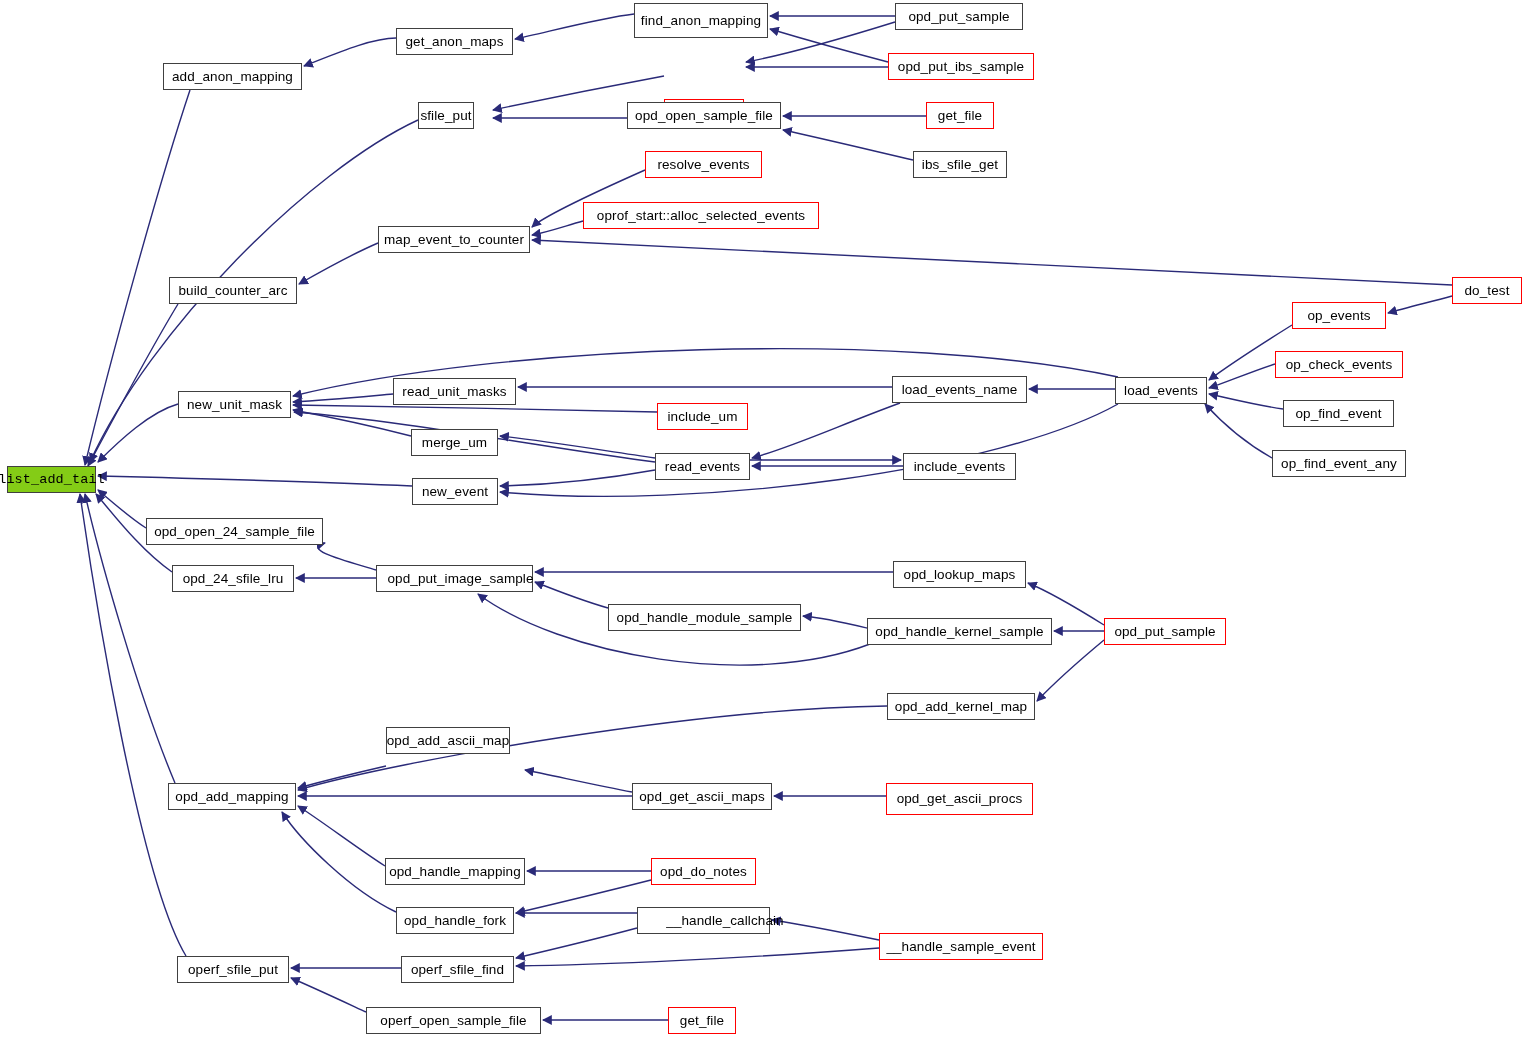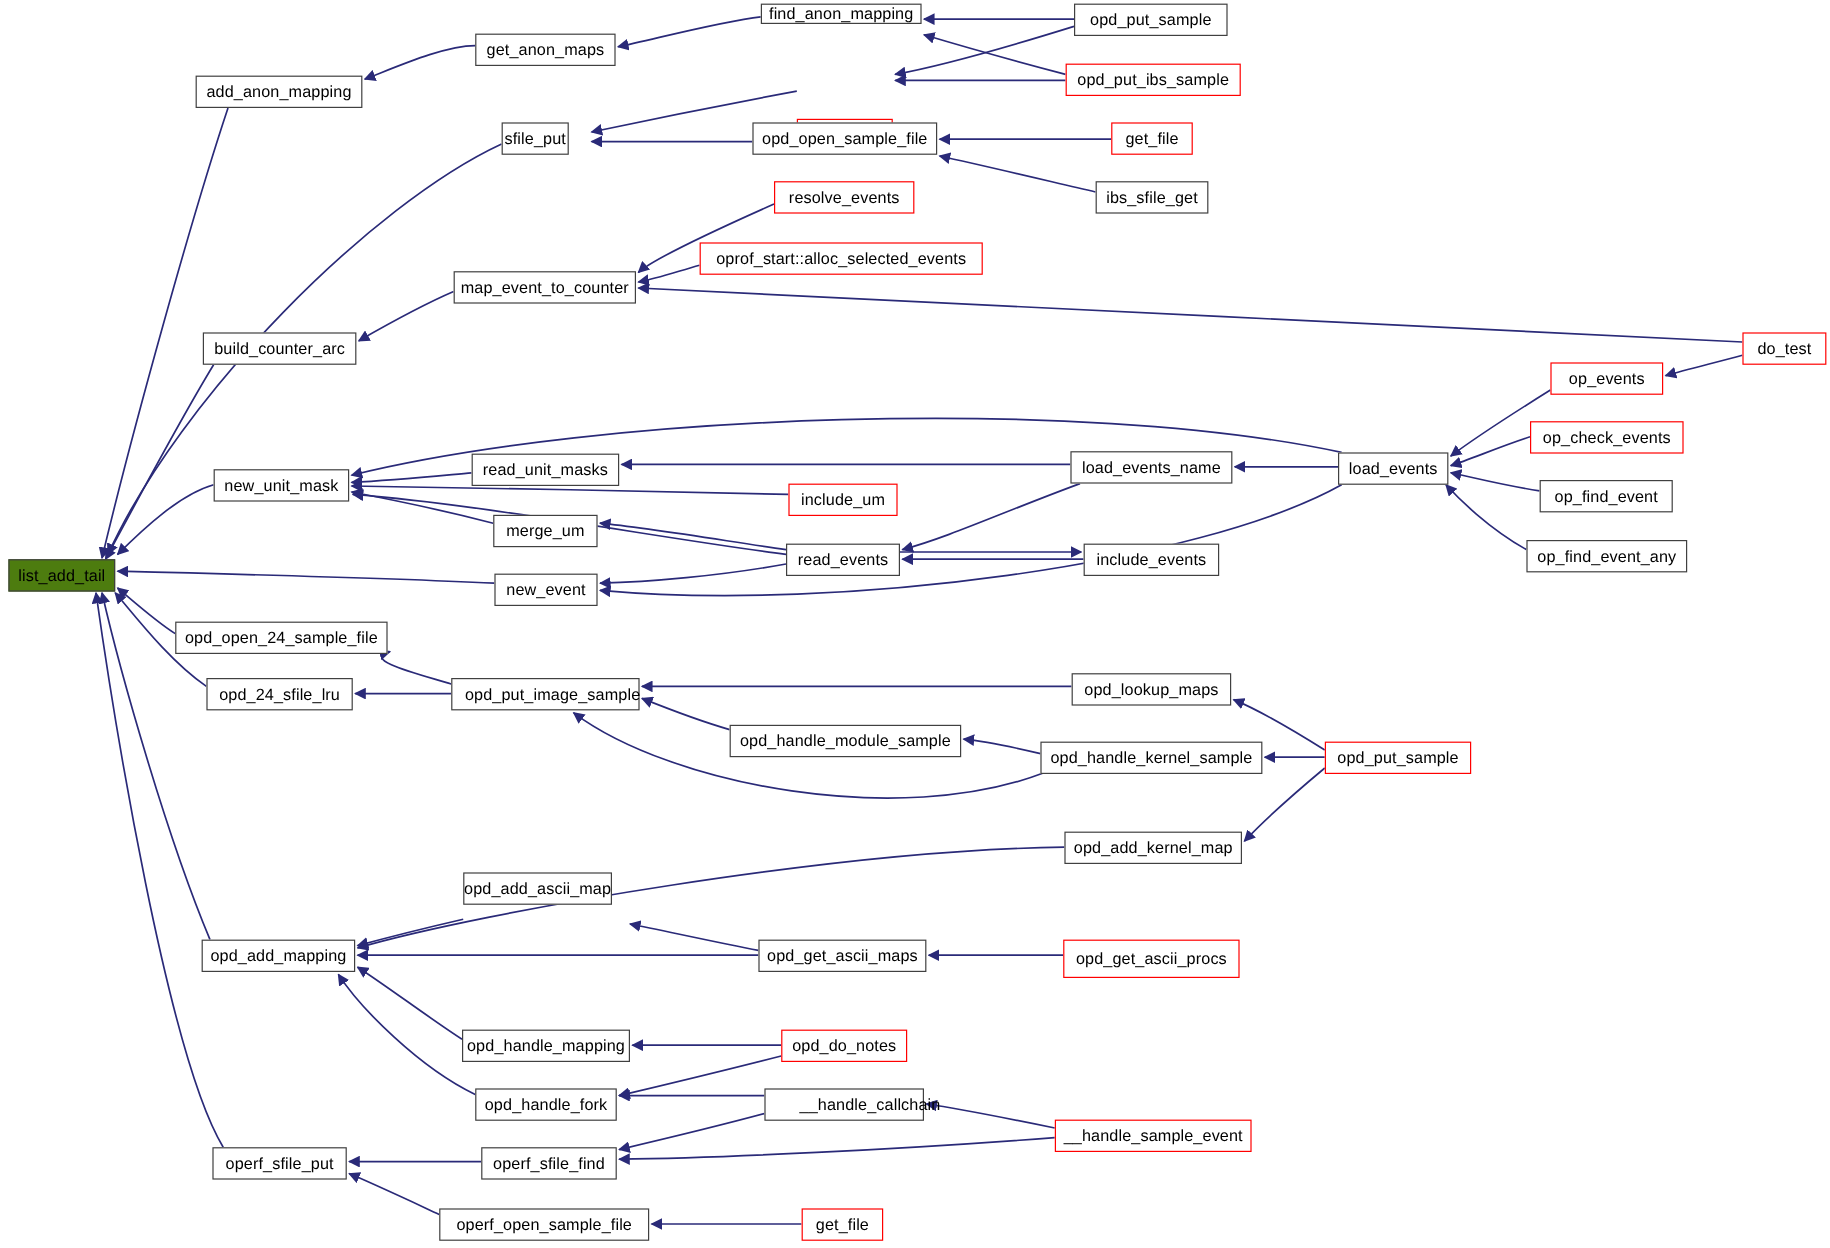--- a/index.html
+++ b/index.html
@@ -34,22 +34,23 @@
     color: #000000;
     font-size: 13.5px;
     line-height: 1;
     white-space: nowrap;
     letter-spacing: 0.1px;
   }
   .node.red {
     border-color: #ff0000;
   }
   .node.root {
-    background: #4d7c0f;
+    background: #84cc16;
     border-color: #404040;
+    font-family: Liberation Mono, monospace;
   }
   .node span {
     display: block;
     padding: 0 2px;
   }
 </style>
 </head>
 <body>
 
 <div id="canvas">
@@ -131,21 +132,21 @@
   <div id="node-layer">
       <div class="node root" style="left: 7px; top: 466px; width: 89px; height: 27px;">
         <span>list_add_tail</span>
       </div>
       <div class="node" style="left: 163px; top: 63px; width: 139px; height: 27px;">
         <span>add_anon_mapping</span>
       </div>
       <div class="node" style="left: 396px; top: 28px; width: 117px; height: 27px;">
         <span>get_anon_maps</span>
       </div>
-      <div class="node" style="left: 634px; top: 3px; width: 134px; height: 17px;">
+      <div class="node" style="left: 634px; top: 3px; width: 134px; height: 35px;">
         <span>find_anon_mapping</span>
       </div>
       <div class="node" style="left: 895px; top: 3px; width: 128px; height: 27px;">
         <span>opd_put_sample</span>
       </div>
       <div class="node red" style="left: 664px; top: 53px; width: 80px; height: 27px; margin-top: 46px;">
         <span>sfile_find</span>
       </div>
       <div class="node red" style="left: 888px; top: 53px; width: 146px; height: 27px;">
         <span>opd_put_ibs_sample</span>

